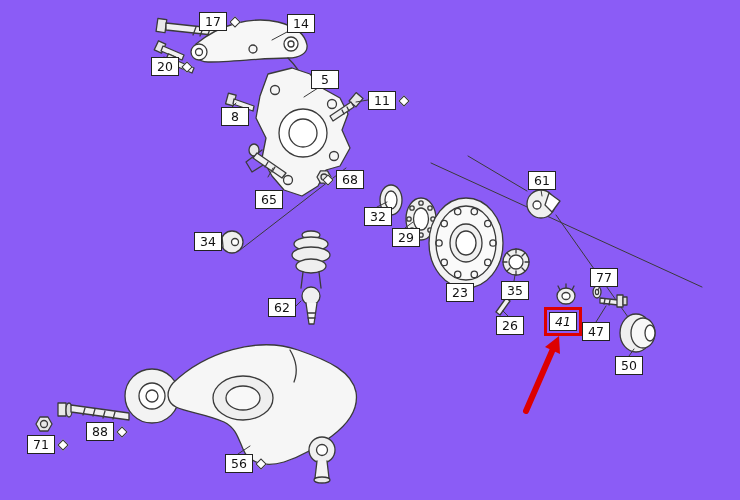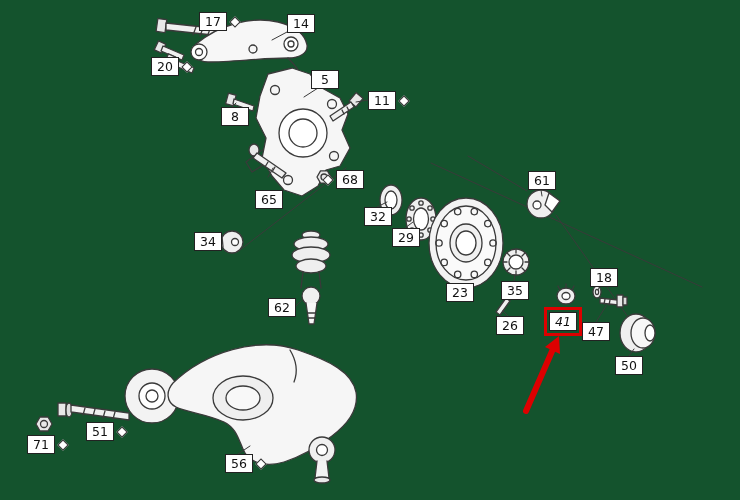--- a/index.html
+++ b/index.html
@@ -1,17 +1,17 @@
 <!DOCTYPE html>
 <html><head>
 <meta charset="utf-8">
 <style>
   html,body{margin:0;padding:0;background:#fff;}
   #stage{
-    position:relative;width:740px;height:500px;background:#14532d;
+    position:relative;width:740px;height:500px;background:#8b5cf6;
     font-family:"DejaVu Sans","Liberation Sans",sans-serif;overflow:hidden;
   }
   #art{position:absolute;left:0;top:0;}
   .callout{position:absolute;display:flex;align-items:center;gap:4px;z-index:5;}
   .box{
     display:inline-block;min-width:16px;padding:1px 5px;text-align:center;
     border:1px solid #222;background:#fff;color:#111;
     font-size:12.5px;line-height:15px;cursor:pointer;
   }
   .box.hl{outline:3px solid #dd0000;outline-offset:2px;font-style:italic;}
@@ -283,33 +283,33 @@
   <div class="callout" style="left:268px;top:298px">
       <span class="box">62</span>
     </div>
   <div class="callout" style="left:501px;top:281px">
       <span class="box">35</span>
     </div>
   <div class="callout" style="left:496px;top:316px">
       <span class="box">26</span>
     </div>
   <div class="callout" style="left:590px;top:268px">
-      <span class="box">18</span>
+      <span class="box">77</span>
     </div>
   <div class="callout" style="left:549px;top:312px">
       <span class="box hl">41</span>
     </div>
   <div class="callout" style="left:582px;top:322px">
       <span class="box">47</span>
     </div>
   <div class="callout" style="left:615px;top:356px">
       <span class="box">50</span>
     </div>
   <div class="callout" style="left:86px;top:422px">
-      <span class="box">51</span>
+      <span class="box">88</span>
       <span class="diamond"></span>
     </div>
   <div class="callout" style="left:27px;top:435px">
       <span class="box">71</span>
       <span class="diamond"></span>
     </div>
   <div class="callout" style="left:225px;top:454px">
       <span class="box">56</span>
       <span class="diamond"></span>
     </div>

